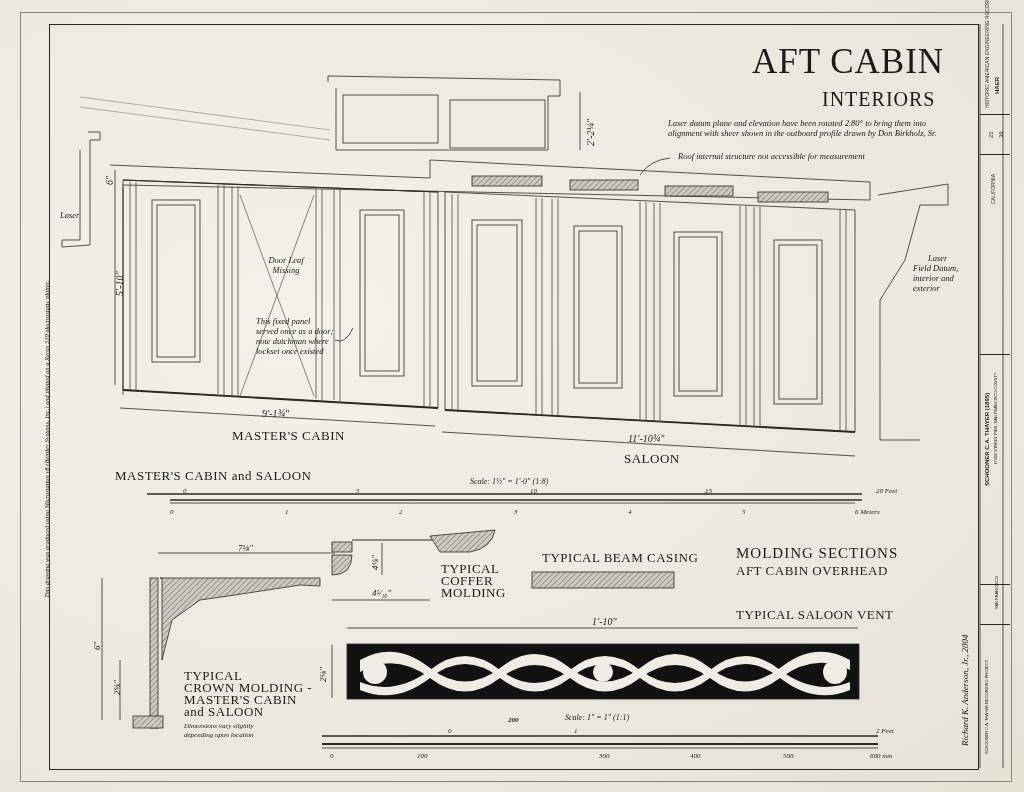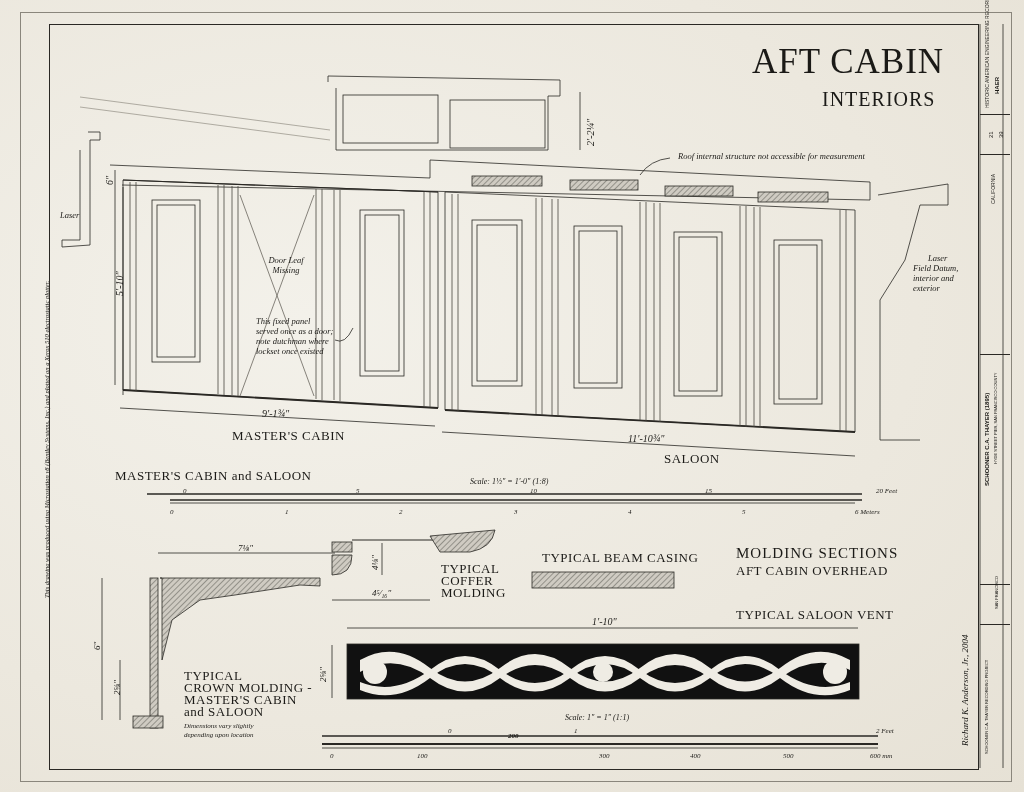--- a/index.html
+++ b/index.html
@@ -158,34 +158,35 @@
       <line x1="322" y1="744" x2="878" y2="744" stroke-width="2"></line>
       <line x1="322" y1="748" x2="878" y2="748"></line>
     </g>
 
     <g stroke="#2a2824" stroke-width="0.8">
       <line x1="1003" y1="24" x2="1003" y2="768"></line>
       <line x1="980" y1="24" x2="980" y2="768"></line>
     </g>
   </svg>
 
+  <div class="note" style="left:668px;top:118px;width:280px;">Laser datum plane and elevation have been rotated 2.80° to bring them into alignment with sheer shown in the outboard profile drawn by Don Birkholz, Sr.</div>
   <div class="note" style="left:678px;top:151px;white-space:nowrap;">Roof internal structure not accessible for measurement</div>
   <div class="note" style="left:261px;top:255px;width:50px;text-align:center;">Door Leaf Missing</div>
   <div class="note" style="left:256px;top:316px;width:78px;">This fixed panel served once as a door; note dutchman where lockset once existed</div>
   <div class="note" style="left:60px;top:210px;">Laser</div>
   <div class="note" style="left:928px;top:253px;">Laser</div>
   <div class="note" style="left:913px;top:263px;width:60px;">Field Datum, interior and exterior</div>
 
   <div class="vtext dim" style="left:585px;top:146px;">2'-2¼"</div>
   <div class="vtext dim" style="left:104px;top:185px;">6"</div>
   <div class="vtext dim" style="left:114px;top:296px;">5'-10"</div>
   <div class="dim" style="left:262px;top:408px;">9'-1¾"</div>
   <div class="label-caps" style="left:232px;top:428px;">MASTER'S CABIN</div>
   <div class="dim" style="left:628px;top:433px;">11'-10¾"</div>
-  <div class="label-caps" style="left:624px;top:451px;margin-left:40px;">SALOON</div>
+  <div class="label-caps" style="left:624px;top:451px;">SALOON</div>
 
   <div class="label-caps" style="left:115px;top:468px;">MASTER'S CABIN and SALOON</div>
 
   <div class="tick" style="left:470px;top:477px;font-size:8px;">Scale: 1½" = 1'-0" (1:8)</div>
   <div class="tick" style="left:183px;top:487px;">0</div>
   <div class="tick" style="left:356px;top:487px;">5</div>
   <div class="tick" style="left:530px;top:487px;">10</div>
   <div class="tick" style="left:705px;top:487px;">15</div>
   <div class="tick" style="left:876px;top:487px;">20 Feet</div>
   <div class="tick" style="left:170px;top:508px;">0</div>
@@ -221,21 +222,21 @@
   <div class="label-caps" style="left:736px;top:607px;">TYPICAL SALOON VENT</div>
   <div class="dim" style="left:592px;top:616px;">1'-10"</div>
   <div class="vtext dim" style="left:318px;top:682px;font-size:9px;">2⅝"</div>
 
   <div class="tick" style="left:565px;top:713px;font-size:8px;">Scale: 1" = 1" (1:1)</div>
   <div class="tick" style="left:448px;top:727px;">0</div>
   <div class="tick" style="left:574px;top:727px;">1</div>
   <div class="tick" style="left:876px;top:727px;">2 Feet</div>
   <div class="tick" style="left:330px;top:752px;">0</div>
   <div class="tick" style="left:417px;top:752px;">100</div>
-  <div class="tick" style="left:508px;top:732px;font-weight:bold;">200</div>
+  <div class="tick" style="left:508px;top:716px;font-weight:bold;">200</div>
   <div class="tick" style="left:599px;top:752px;">300</div>
   <div class="tick" style="left:690px;top:752px;">400</div>
   <div class="tick" style="left:783px;top:752px;">500</div>
   <div class="tick" style="left:870px;top:752px;">600 mm</div>
 
   <div class="tb">
     <div class="tb-cell" style="top:90px;"></div>
     <div class="tb-cell" style="top:130px;"></div>
     <div class="tb-cell" style="top:330px;"></div>
     <div class="tb-cell" style="top:560px;"></div>

